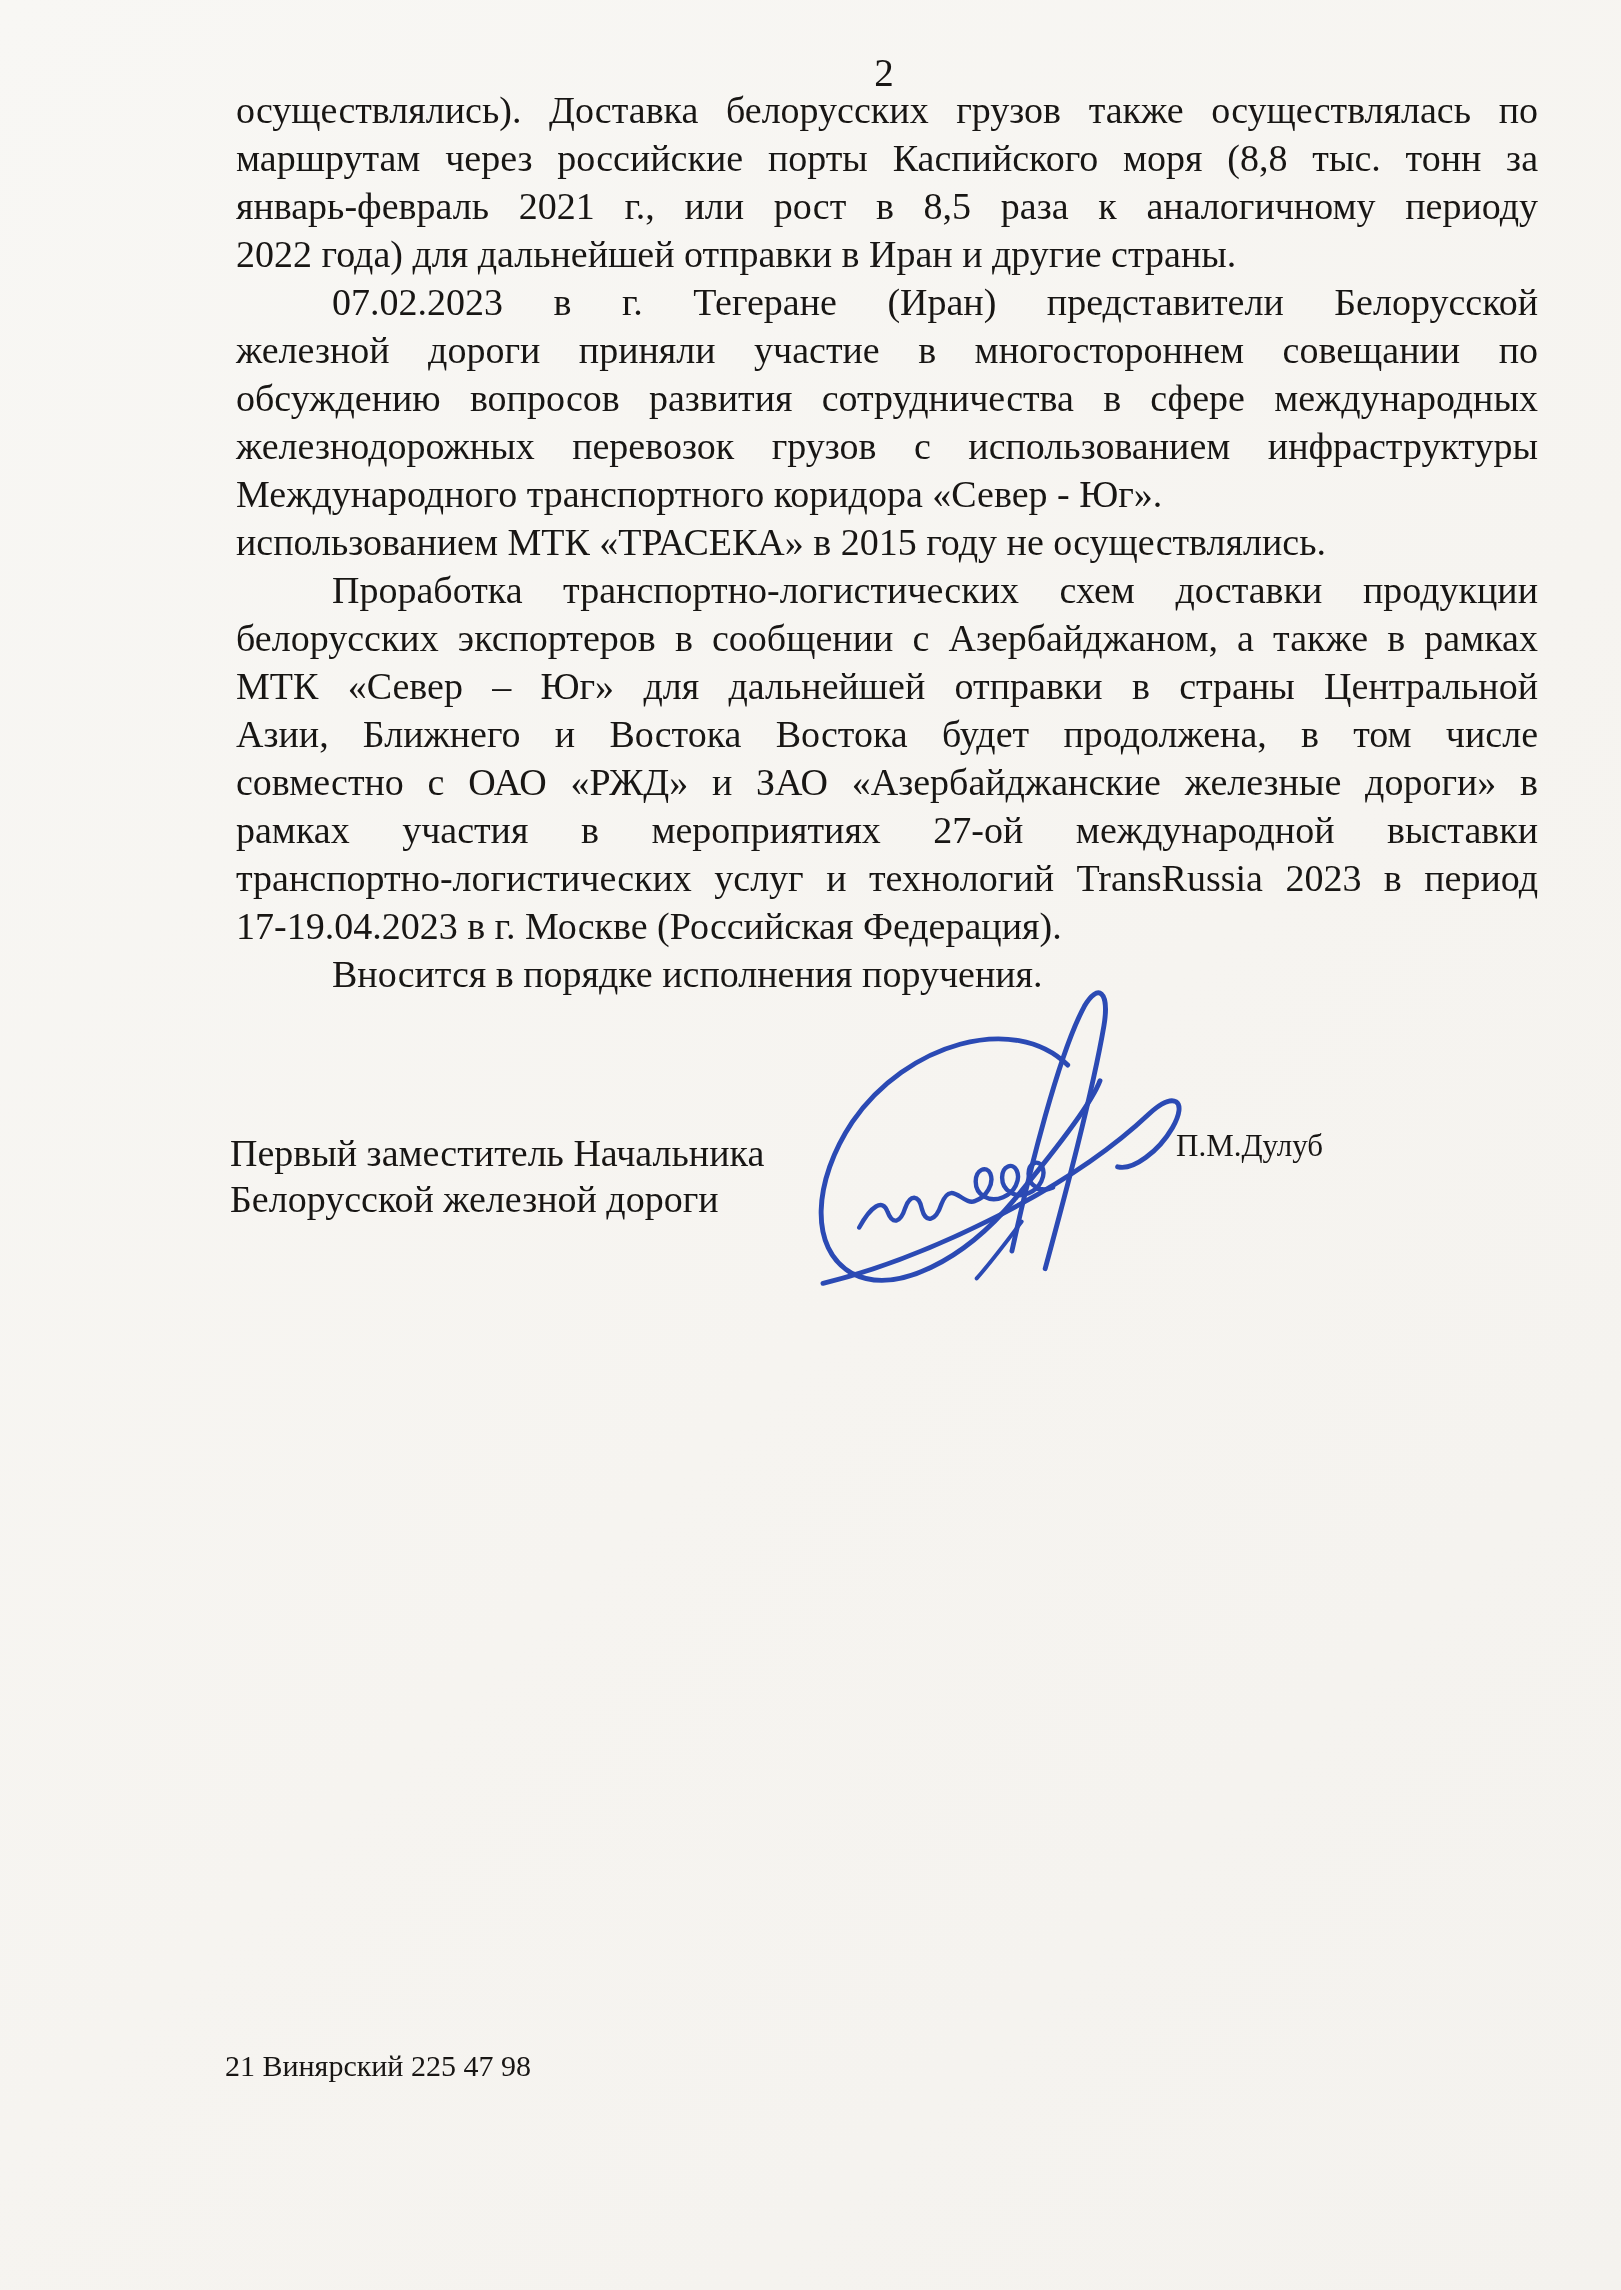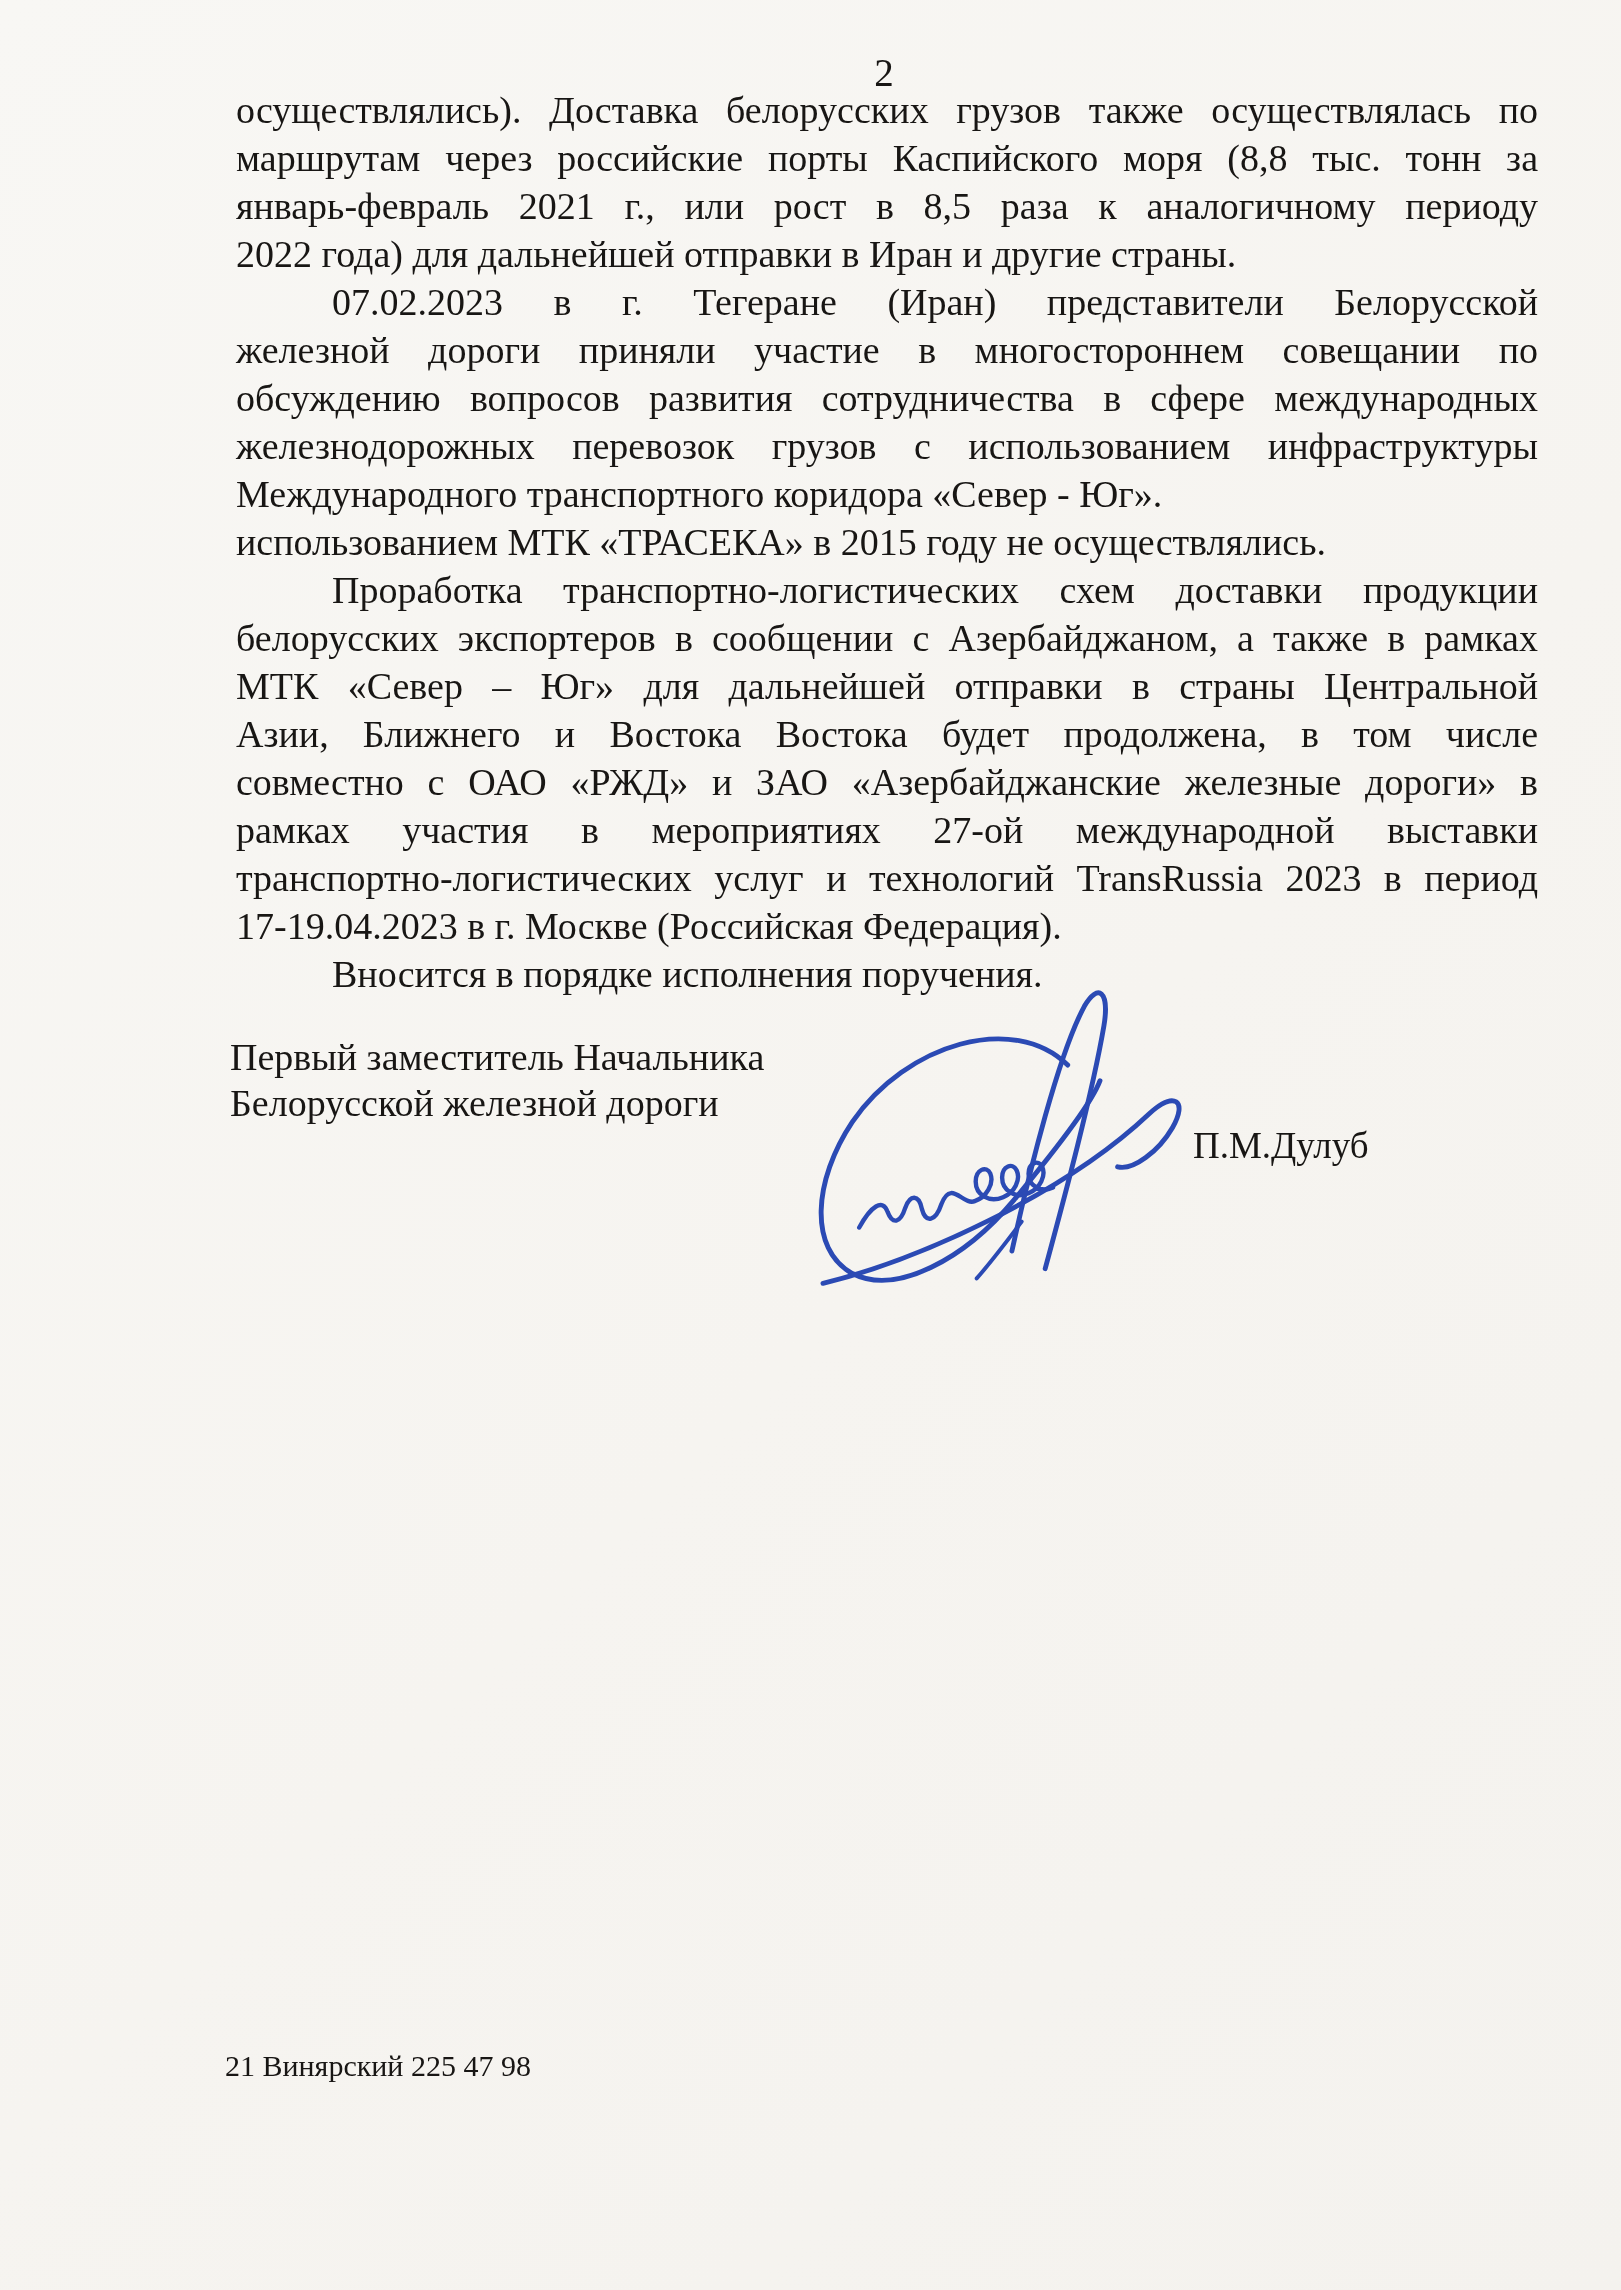--- a/index.html
+++ b/index.html
@@ -42,34 +42,33 @@
   }
   .line.last {
     text-align: center;
     text-align-last: left;
   }
   .line.indent {
     text-indent: 96px;
   }
   .sig-titles {
     position: absolute;
-    top: 1034px;
+    top: 1130px;
     left: 230px;
     width: 804px;
     font-size: 38px;
     line-height: 46px;
     text-align: left;
   }
   .sig-name {
     position: absolute;
     top: 1123px;
     left: 1176px;
-    font-size: 37px;
+    font-size: 31px;
     line-height: 46px;
-    margin-left: 17px;
   }
   .sig-ink {
     position: absolute;
     top: 975px;
     left: 769px;
     width: 431px;
     height: 323px;
   }
   .footer-note {
     position: absolute;

